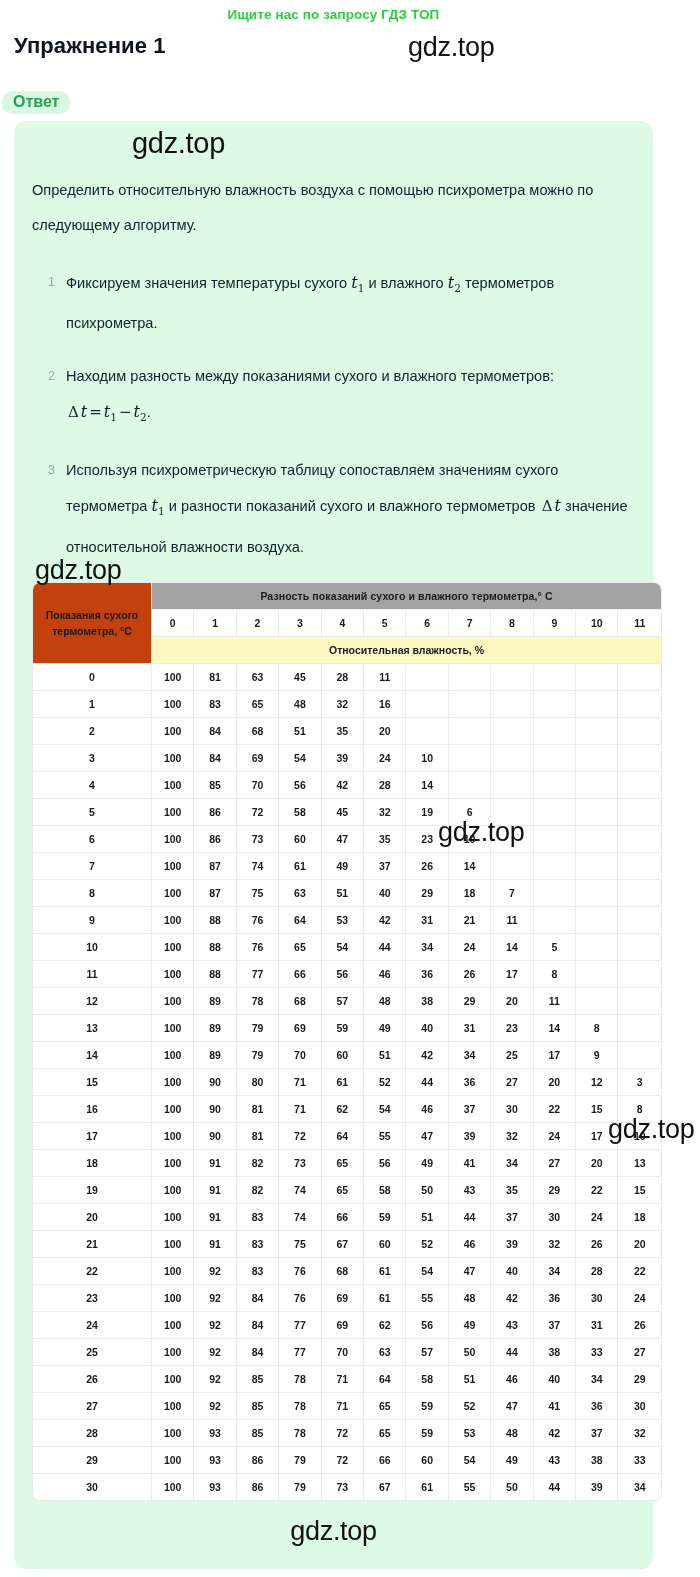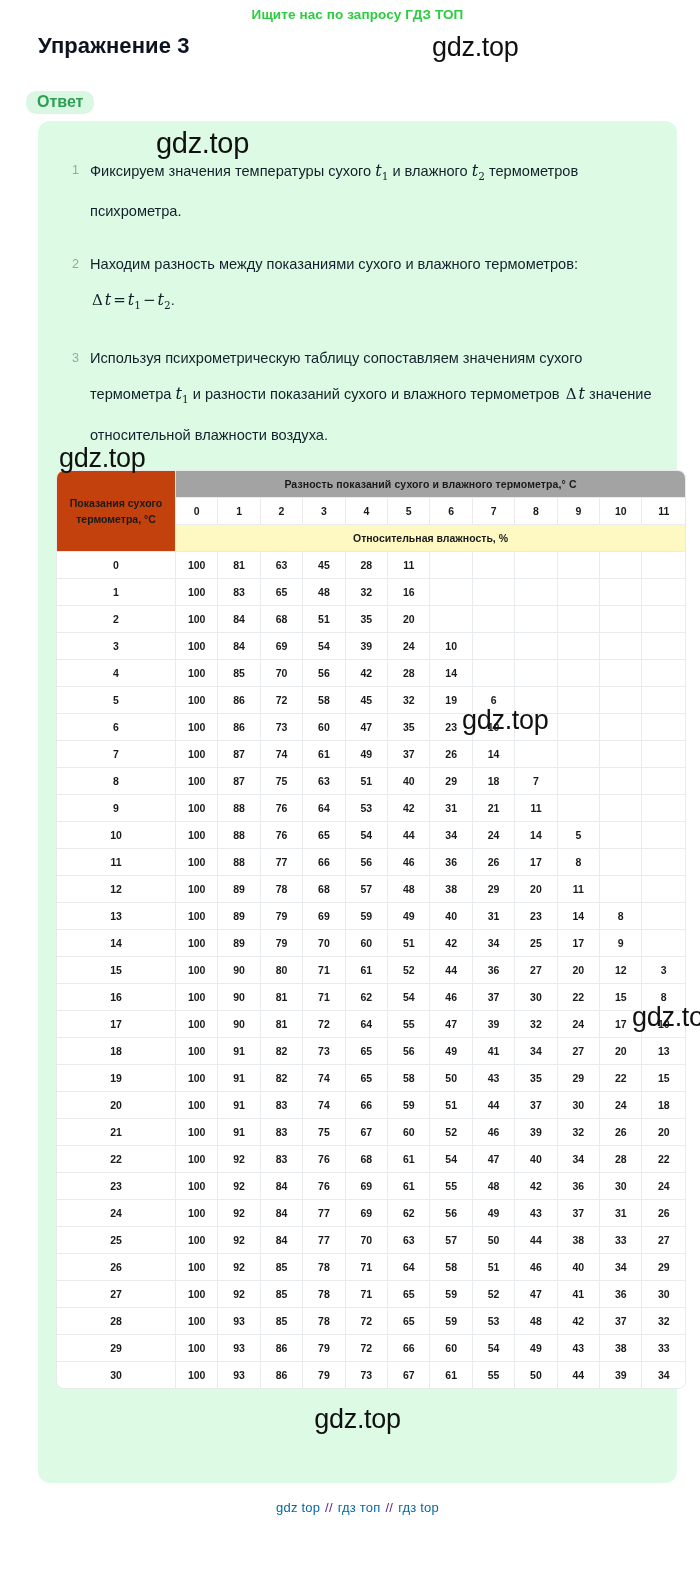--- a/index.html
+++ b/index.html
@@ -12,21 +12,20 @@
     height: 1577px;
     position: relative;
     font-family: "Liberation Sans", sans-serif;
     color: #1a1a1a;
     overflow: hidden;
   }
   .page {
     position: relative;
     width: 667px;
     height: 1577px;
-    padding-left: 24px;
   }
 
   
   .promo {
     text-align: center;
     color: #2ecc40;
     font-size: 13.5px;
     font-weight: 700;
     letter-spacing: .1px;
     padding-top: 5px;
@@ -236,30 +235,31 @@
   }
 </style>
 </head>
 <body>
 
 <div class="page">
 
   <div class="promo">Ищите нас по запросу ГДЗ ТОП</div>
 
   <div class="head-row">
-    <div class="page-title">Упражнение 3</div>
+    <div class="page-title">Упражнение 1</div>
     <div class="wm-head">gdz.top</div>
   </div>
 
   <div class="badge">Ответ</div>
 
   <div class="answer-card">
 
     <div class="wm-card">gdz.top</div>
 
+    <p class="intro">Определить относительную влажность воздуха с помощью психрометра можно по следующему алгоритму.</p>
 
     <ol class="steps">
       <li><span>Фиксируем значения температуры сухого </span><span class="mth"><span>t</span><sub>1</sub></span><span> и влажного </span><span class="mth"><span>t</span><sub>2</sub></span><span> термометров психрометра.</span></li>
 
       <li><span>Находим разность между показаниями сухого и влажного термометров: </span><span class="mth"><span class="mop">Δ</span><span>t</span><span class="mop">=</span><span>t</span><sub>1</sub><span class="mop">−</span><span>t</span><sub>2</sub></span><span>.</span></li>
 
       <li><span>Используя психрометрическую таблицу сопоставляем значениям сухого термометра </span><span class="mth"><span>t</span><sub>1</sub></span><span> и разности показаний сухого и влажного термометров </span><span class="mth"><span class="mop">Δ</span><span>t</span></span><span> значение относительной влажности воздуха.</span></li>
     </ol>
 
     <div class="table-wrap">

